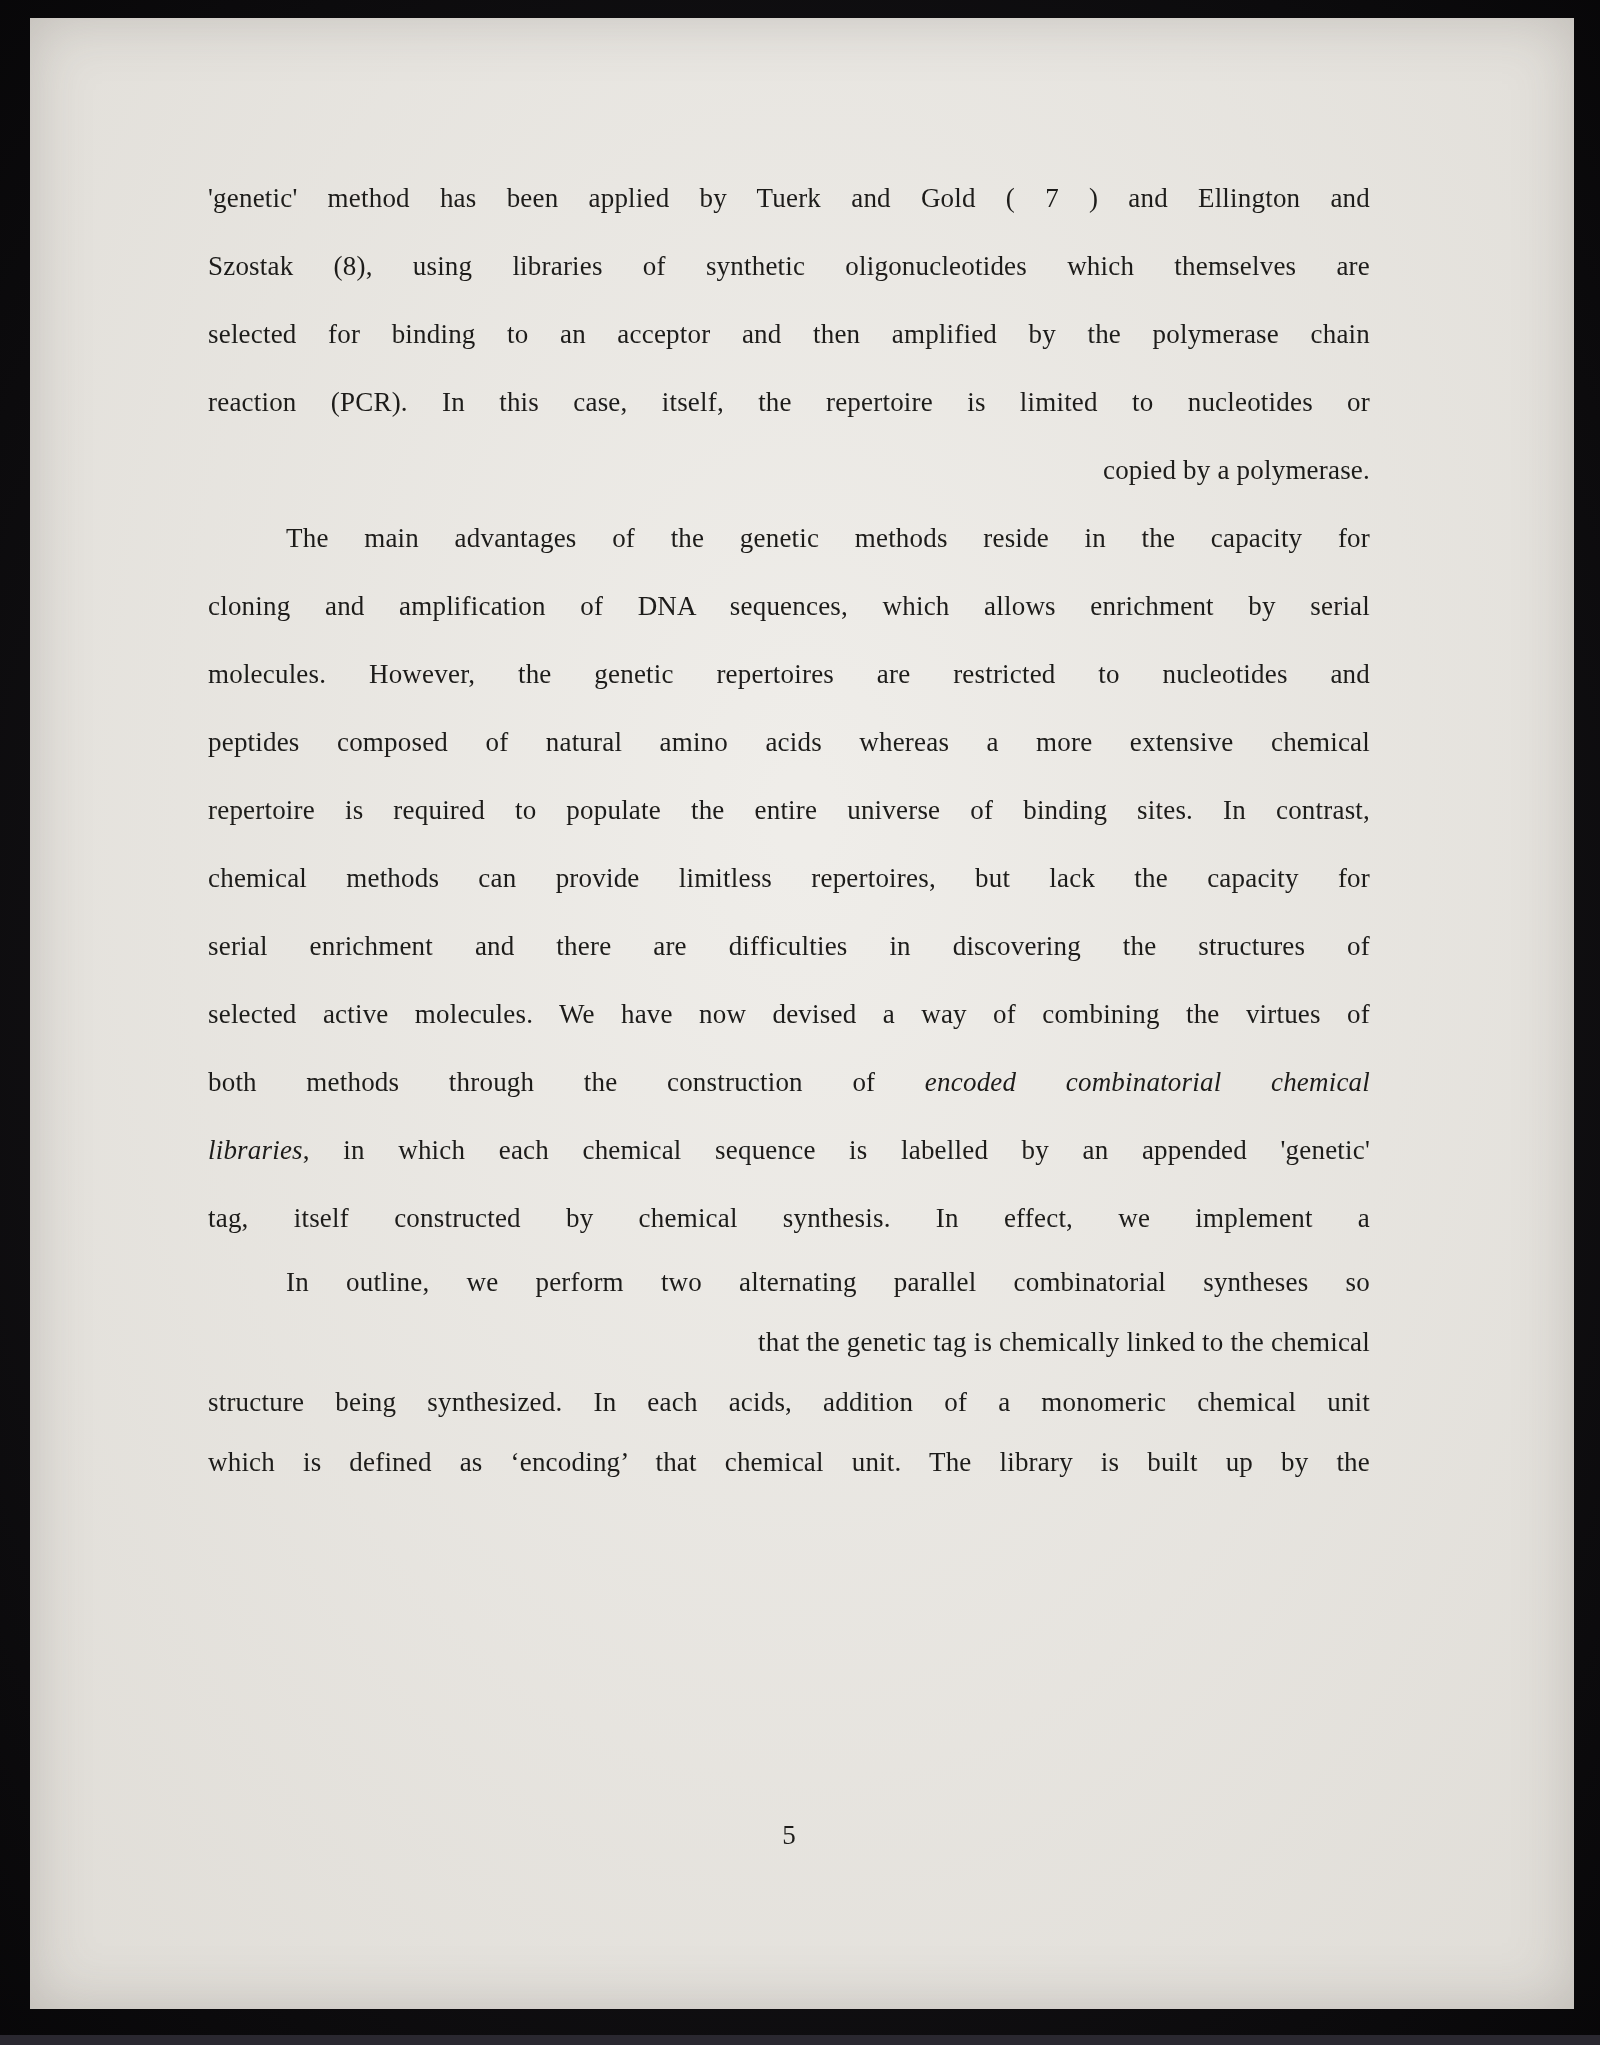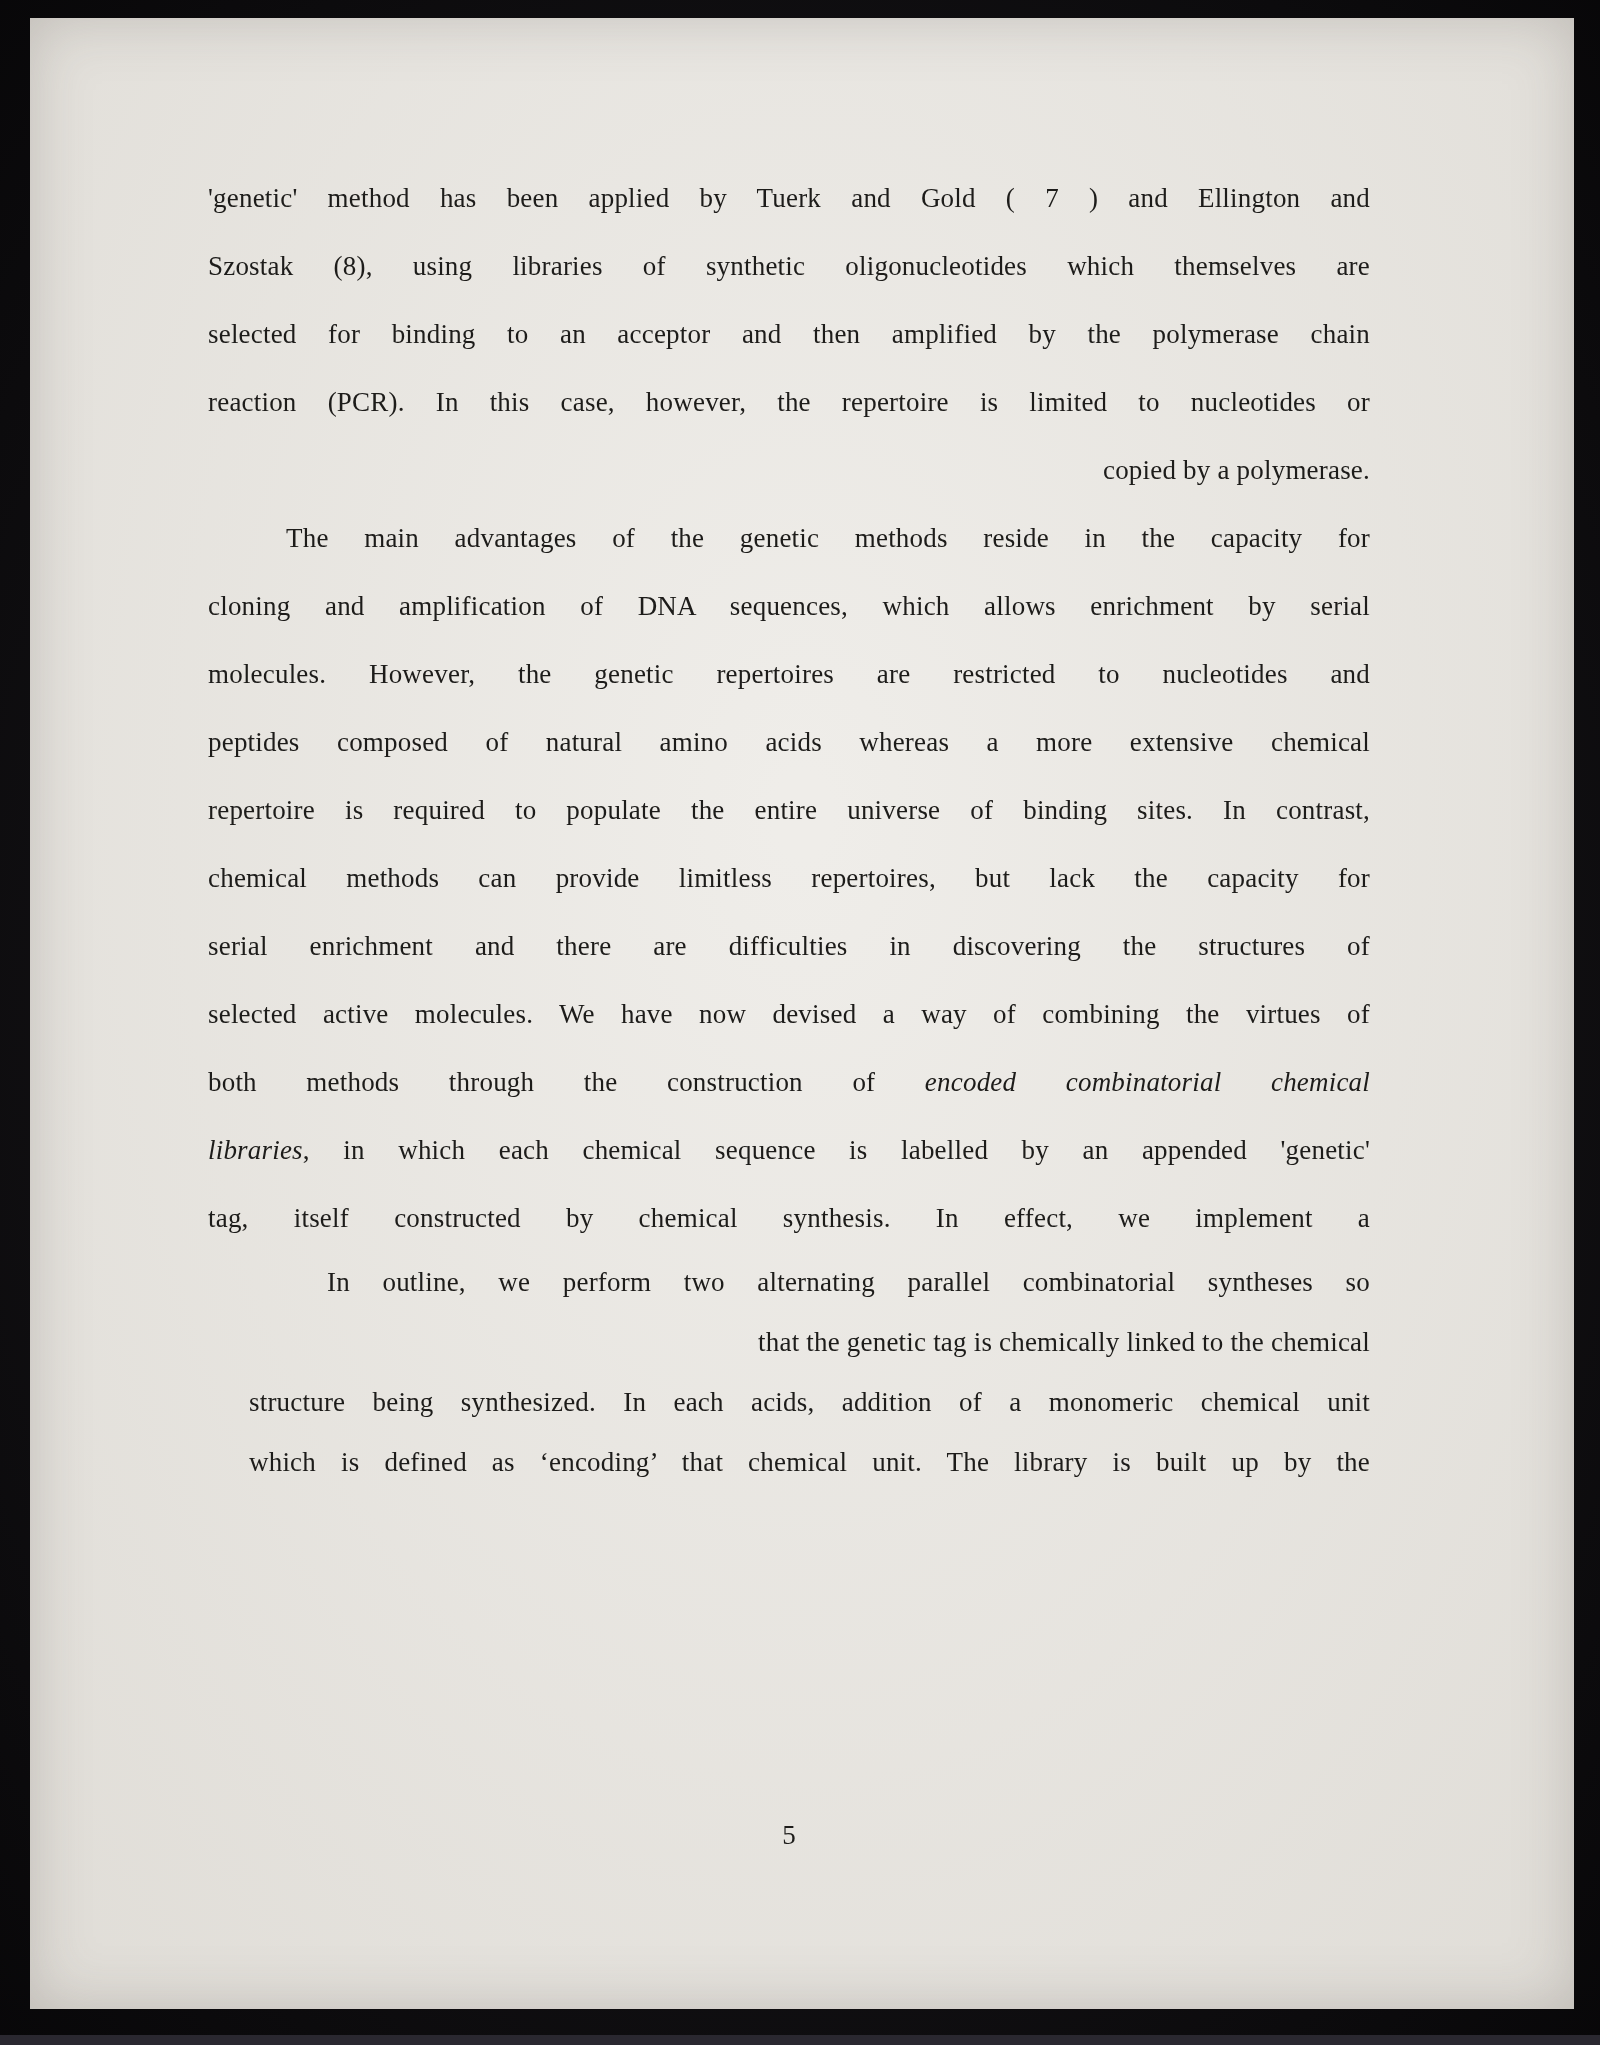--- a/index.html
+++ b/index.html
@@ -67,21 +67,20 @@
     text-align-last: justify;
   }
   
   .paragraph + .paragraph .line:first-child {
     text-indent: 78px;
   }
   
   .paragraph:nth-child(3) .line {
     height: 60px;
     line-height: 60px;
-    margin-left: 41px;
   }
   .em {
     font-style: italic;
   }
   .page-number {
     position: absolute;
     left: 178px;
     width: 1162px;
     top: 1802px;
     text-align: center;
@@ -94,21 +93,21 @@
 
 <div class="scan-bg"></div>
 <div class="scan-bottom-strip"></div>
 
 <div class="page">
   <div class="text-block" id="paragraphs">
       <div class="paragraph">
         <div class="line just"><span class="">'genetic' method has been applied by Tuerk and Gold ( 7 ) and Ellington and</span></div>
         <div class="line just"><span class="">Szostak (8), using libraries of synthetic oligonucleotides which themselves are</span></div>
         <div class="line just"><span class="">selected for binding to an acceptor and then amplified by the polymerase chain</span></div>
-        <div class="line just"><span class="">reaction (PCR). In this case, however, the repertoire is limited to nucleotides or</span></div>
+        <div class="line just"><span class="">reaction (PCR). In this case, itself, the repertoire is limited to nucleotides or</span></div>
         <div class="line"><span class="">copied by a polymerase.</span></div>
       </div>
       <div class="paragraph">
         <div class="line just"><span class="">The main advantages of the genetic methods reside in the capacity for</span></div>
         <div class="line just"><span class="">cloning and amplification of DNA sequences, which allows enrichment by serial</span></div>
         <div class="line just"><span class="">molecules. However, the genetic repertoires are restricted to nucleotides and</span></div>
         <div class="line just"><span class="">peptides composed of natural amino acids whereas a more extensive chemical</span></div>
         <div class="line just"><span class="">repertoire is required to populate the entire universe of binding sites. In contrast,</span></div>
         <div class="line just"><span class="">chemical methods can provide limitless repertoires, but lack the capacity for</span></div>
         <div class="line just"><span class="">serial enrichment and there are difficulties in discovering the structures of</span></div>

